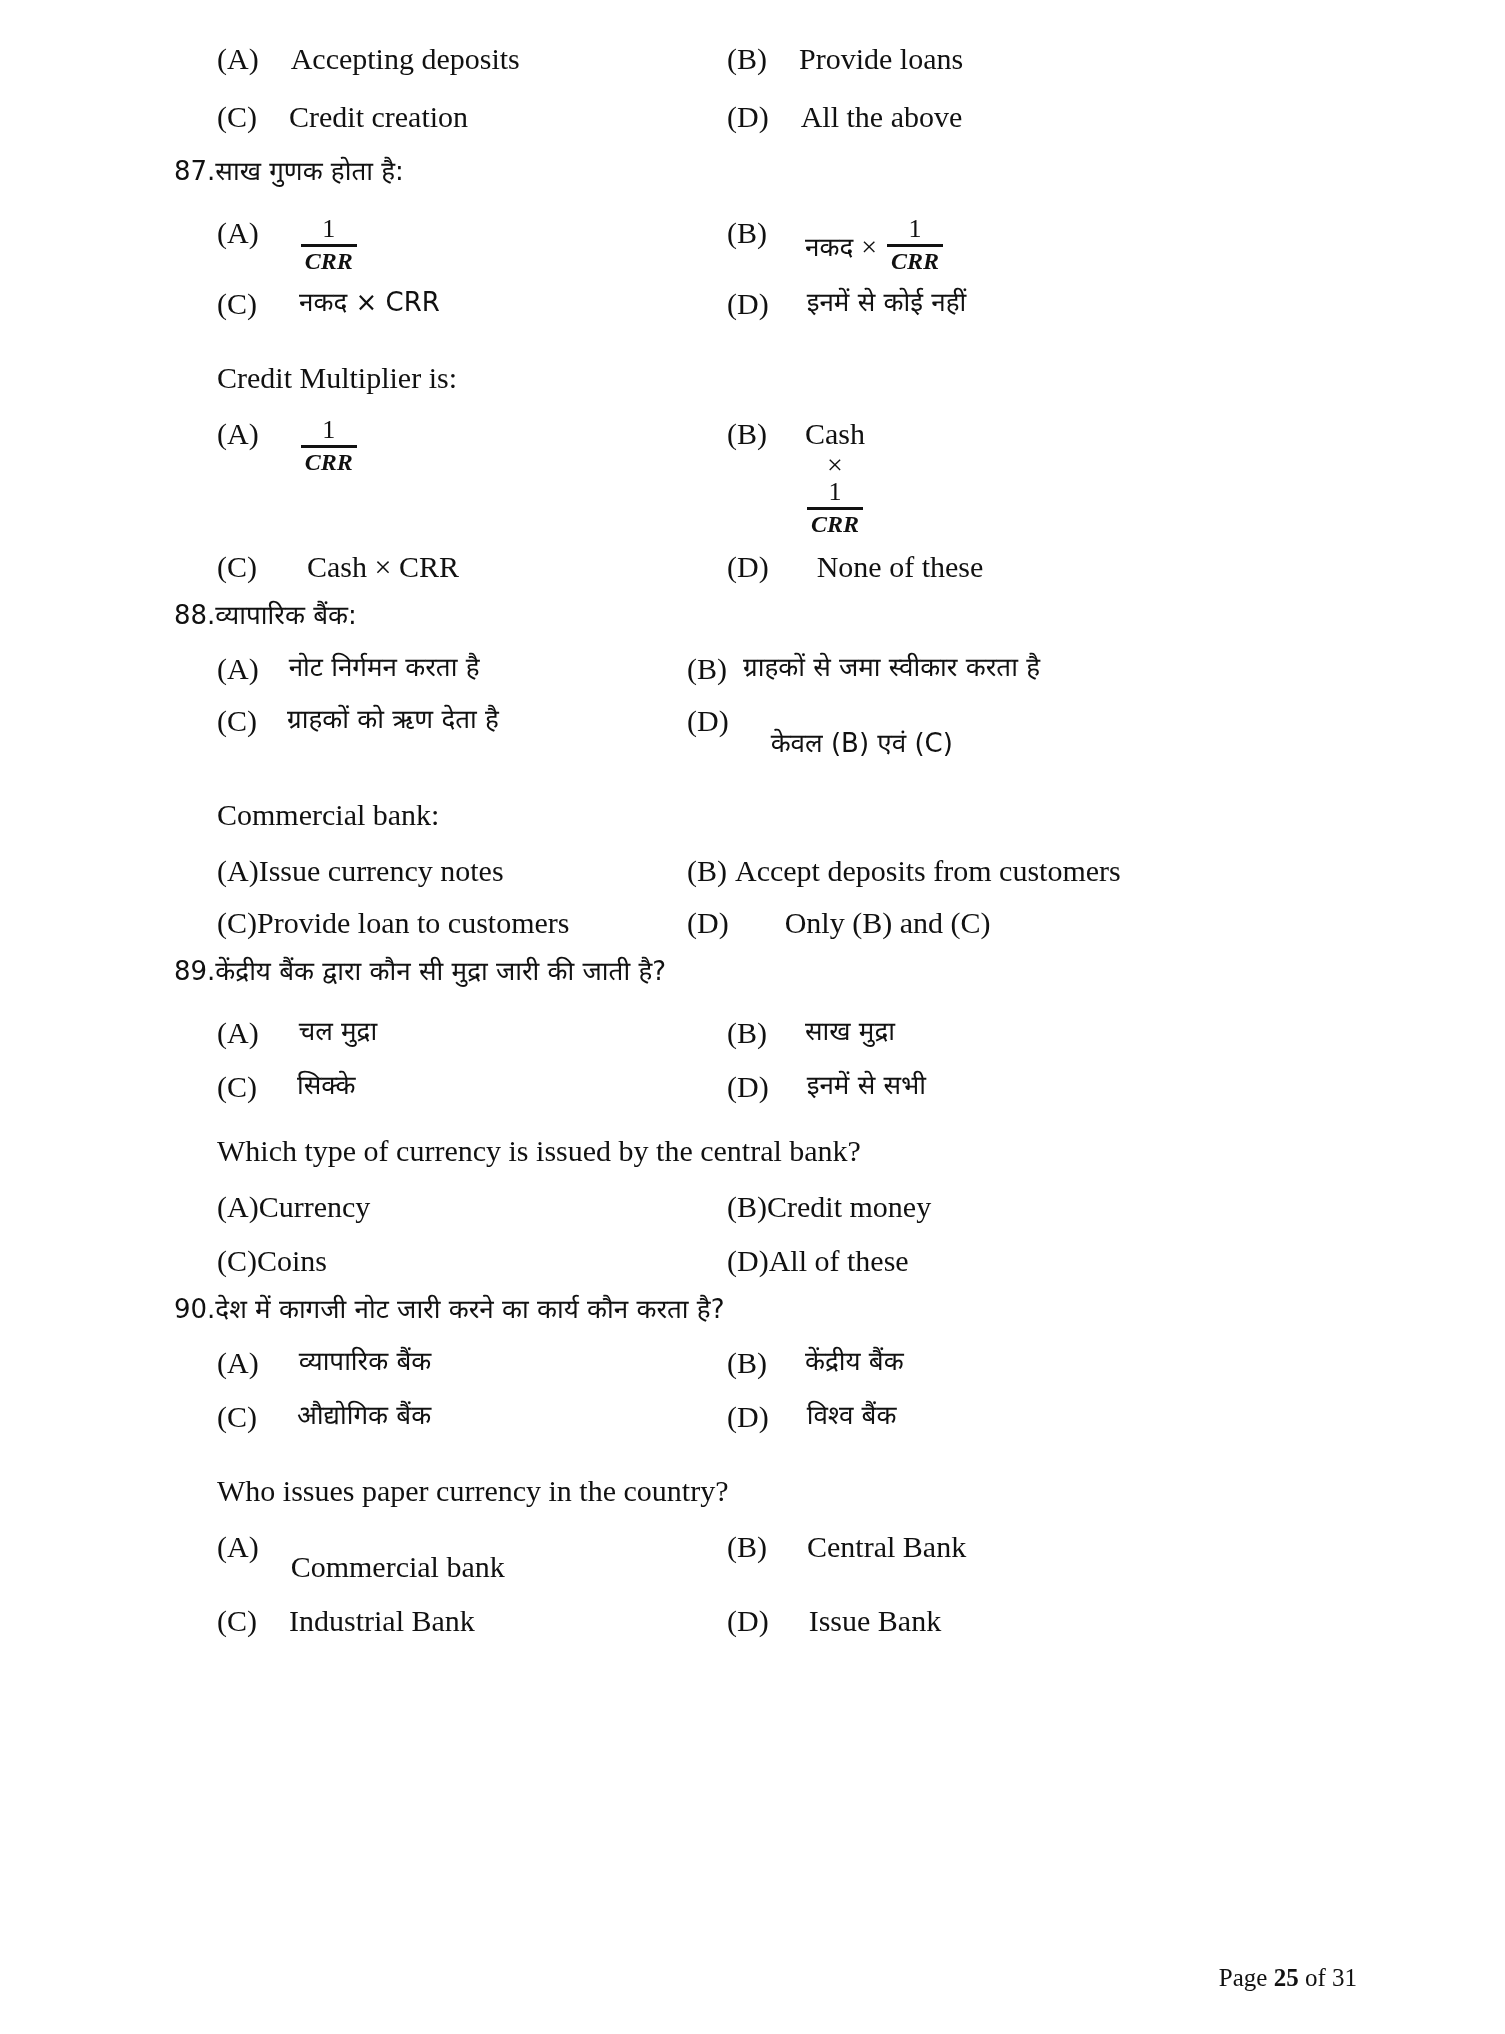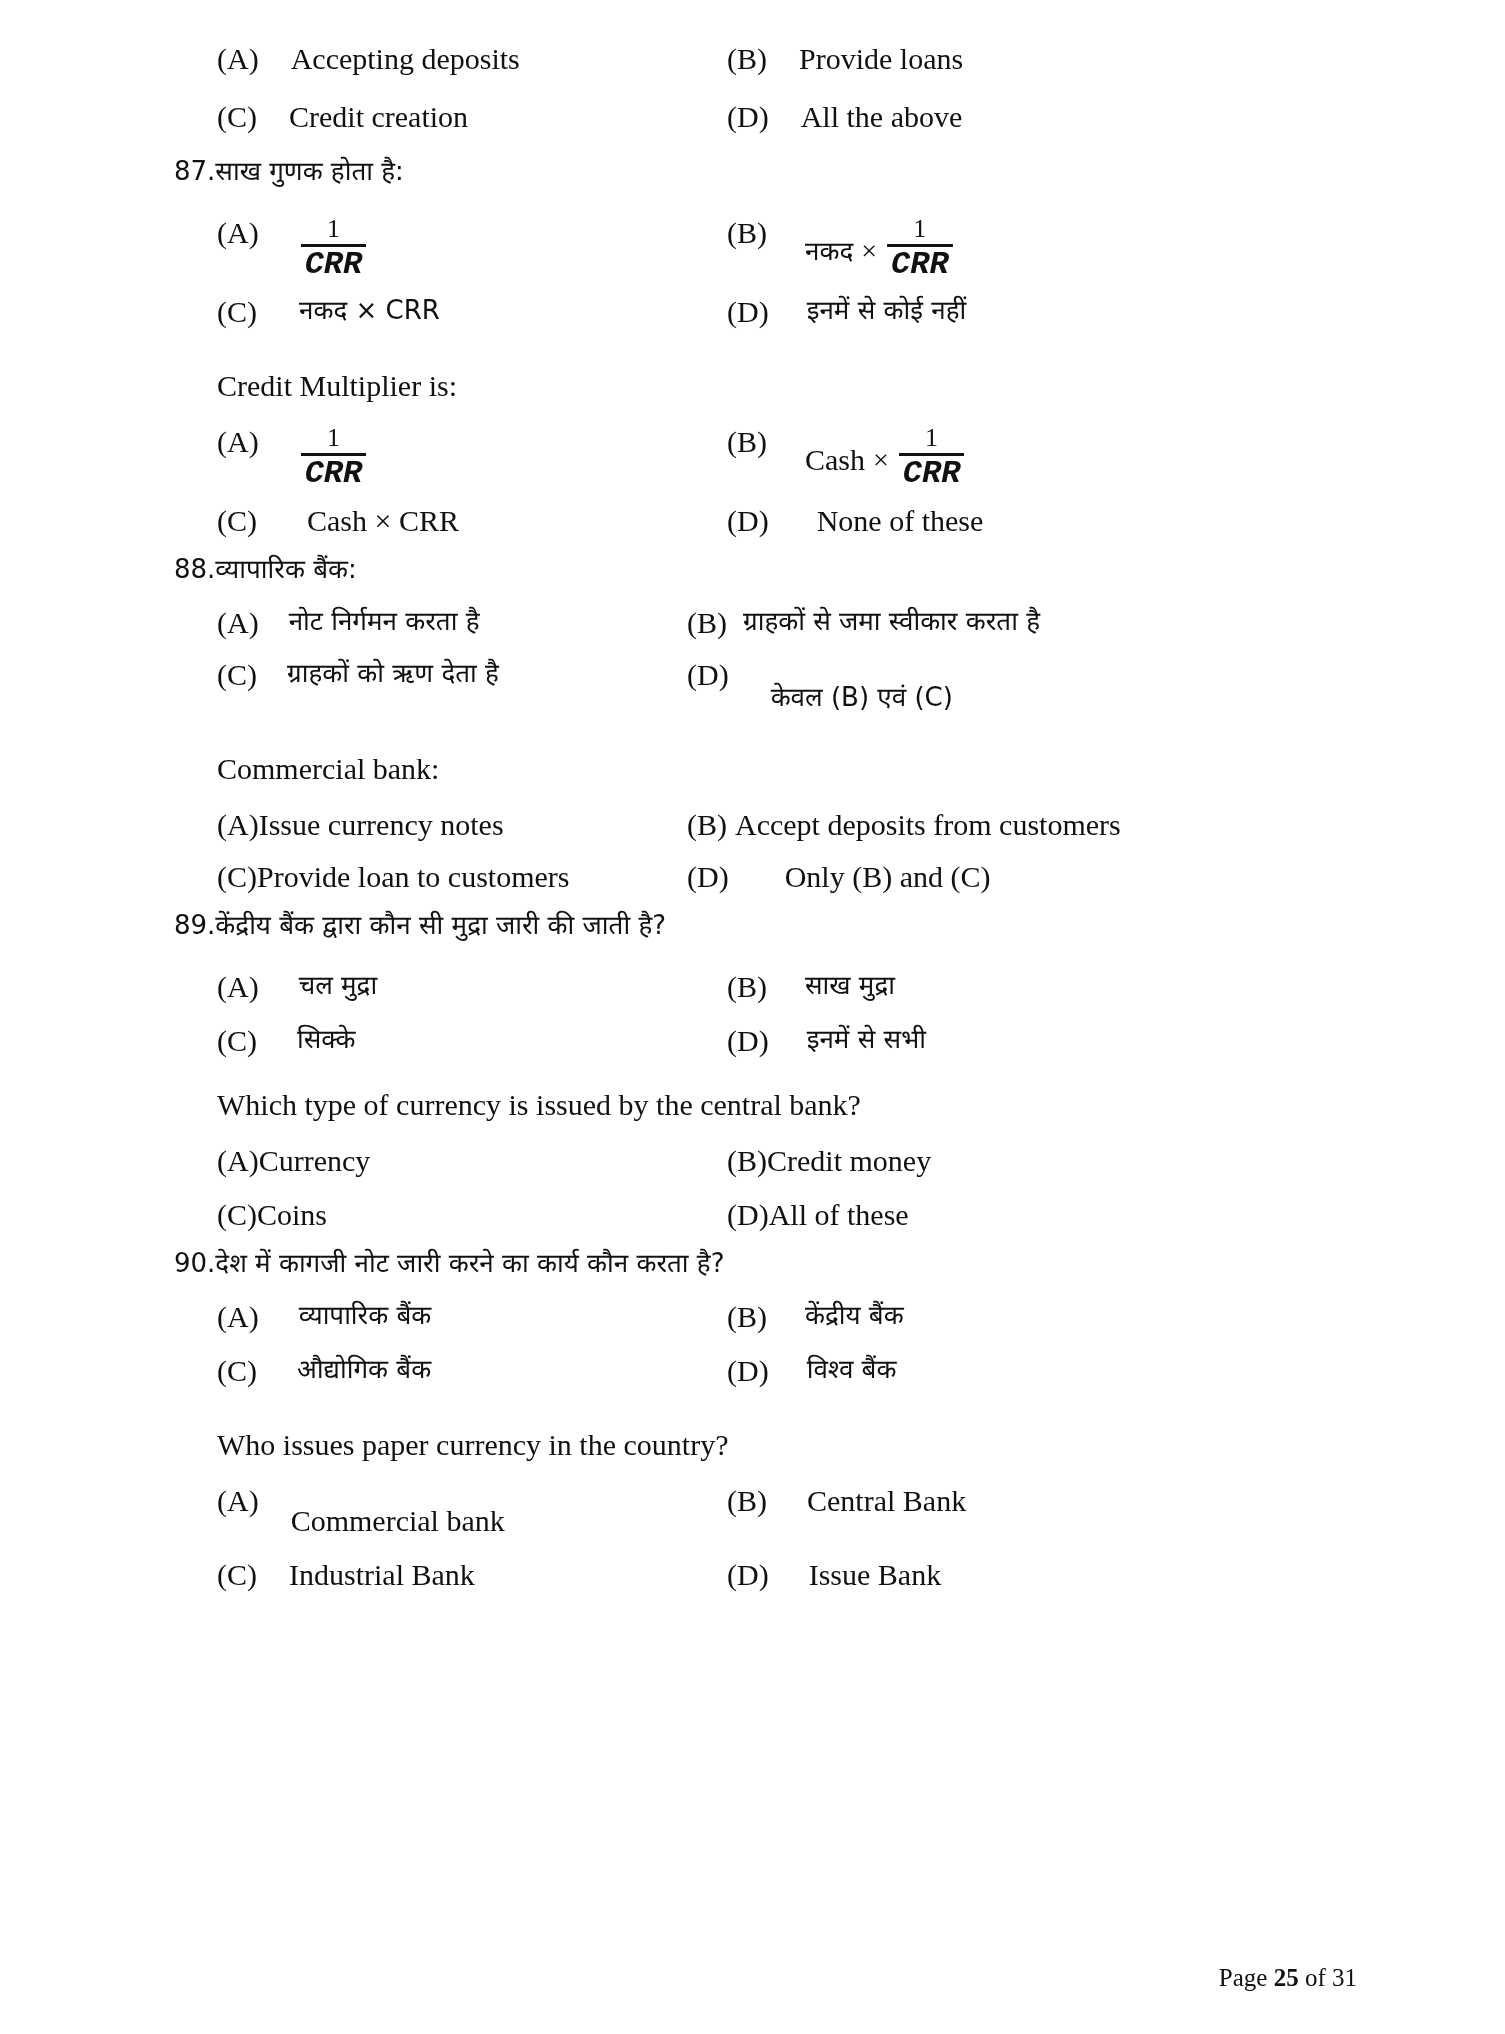--- a/index.html
+++ b/index.html
@@ -76,24 +76,24 @@
   .frac .num {
     font-family: "Liberation Serif", serif;
     font-size: 26px;
     padding: 0 6px 2px 6px;
   }
   .frac .bar {
     width: 100%;
     border-top: 3px solid #111;
   }
   .frac .den {
-    font-family: Liberation Mono, monospace;
+    font-family: Liberation Serif, serif;
     font-style: italic;
     font-weight: bold;
-    font-size: 32px;
+    font-size: 24px;
     padding: 2px 4px 0 4px;
   }
   .inline-mid {
     display: inline-flex;
     align-items: center;
   }
   .times {
     padding: 0 8px;
     font-size: 28px;
   }
@@ -199,21 +199,21 @@
       <span class="inline-mid" style="padding-left:40px;">
         <span class="frac">
           <span class="num">1</span>
           <span class="bar"></span>
           <span class="den">CRR</span>
         </span>
       </span>
     </div>
     <div class="opt-col right" style="padding-left:40px;">
       <span class="lbl en">(B)</span>
-      <span class="inline-mid" style="padding-left:38px;">
+      <span class="inline-mid" style="padding-left:38px;flex-direction:column;">
         <span class="en">Cash</span>
         <span class="times">×</span>
         <span class="frac">
           <span class="num">1</span>
           <span class="bar"></span>
           <span class="den">CRR</span>
         </span>
       </span>
     </div>
   </div>

